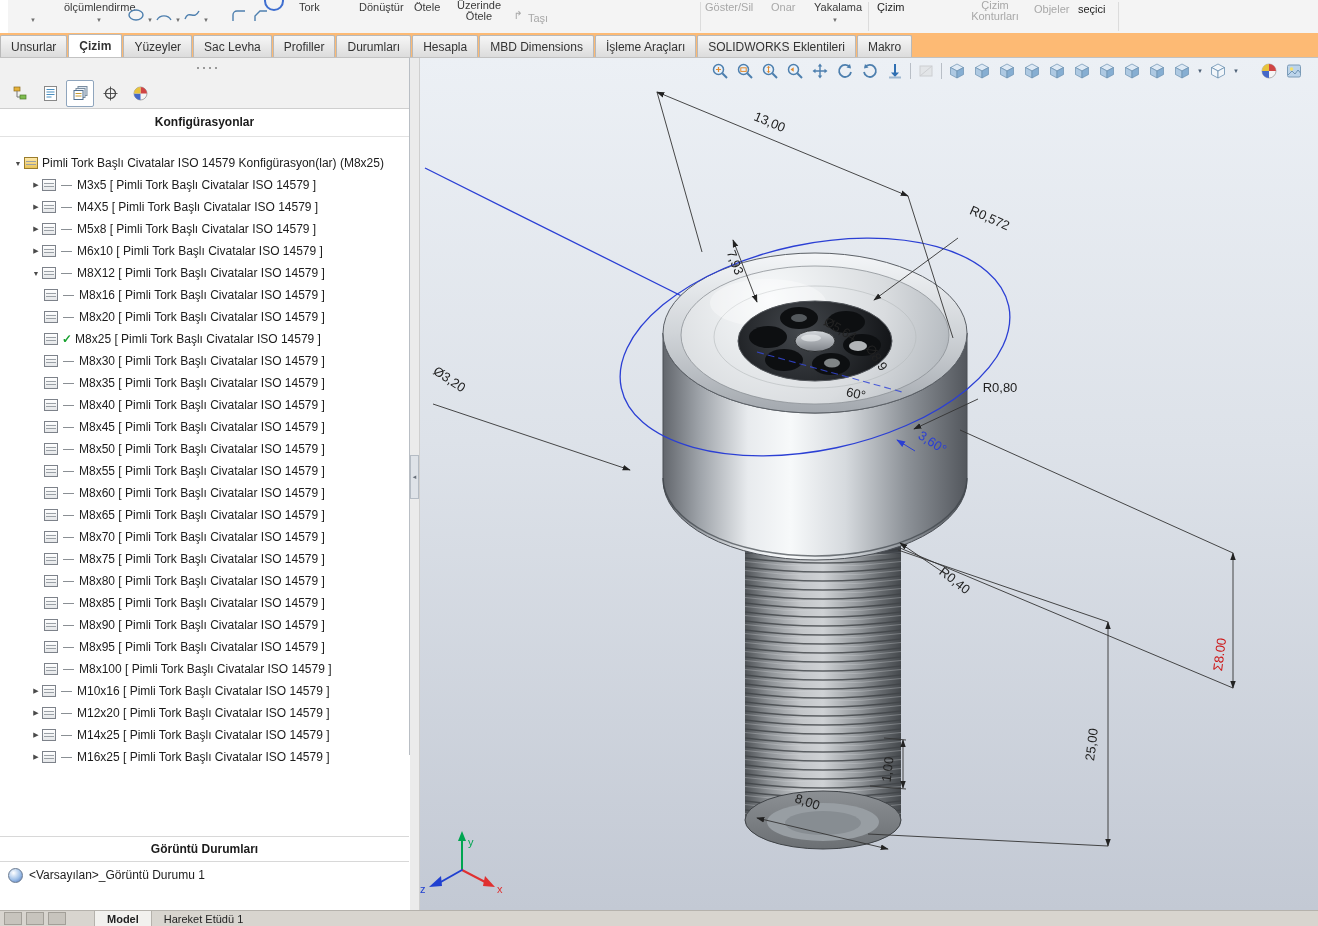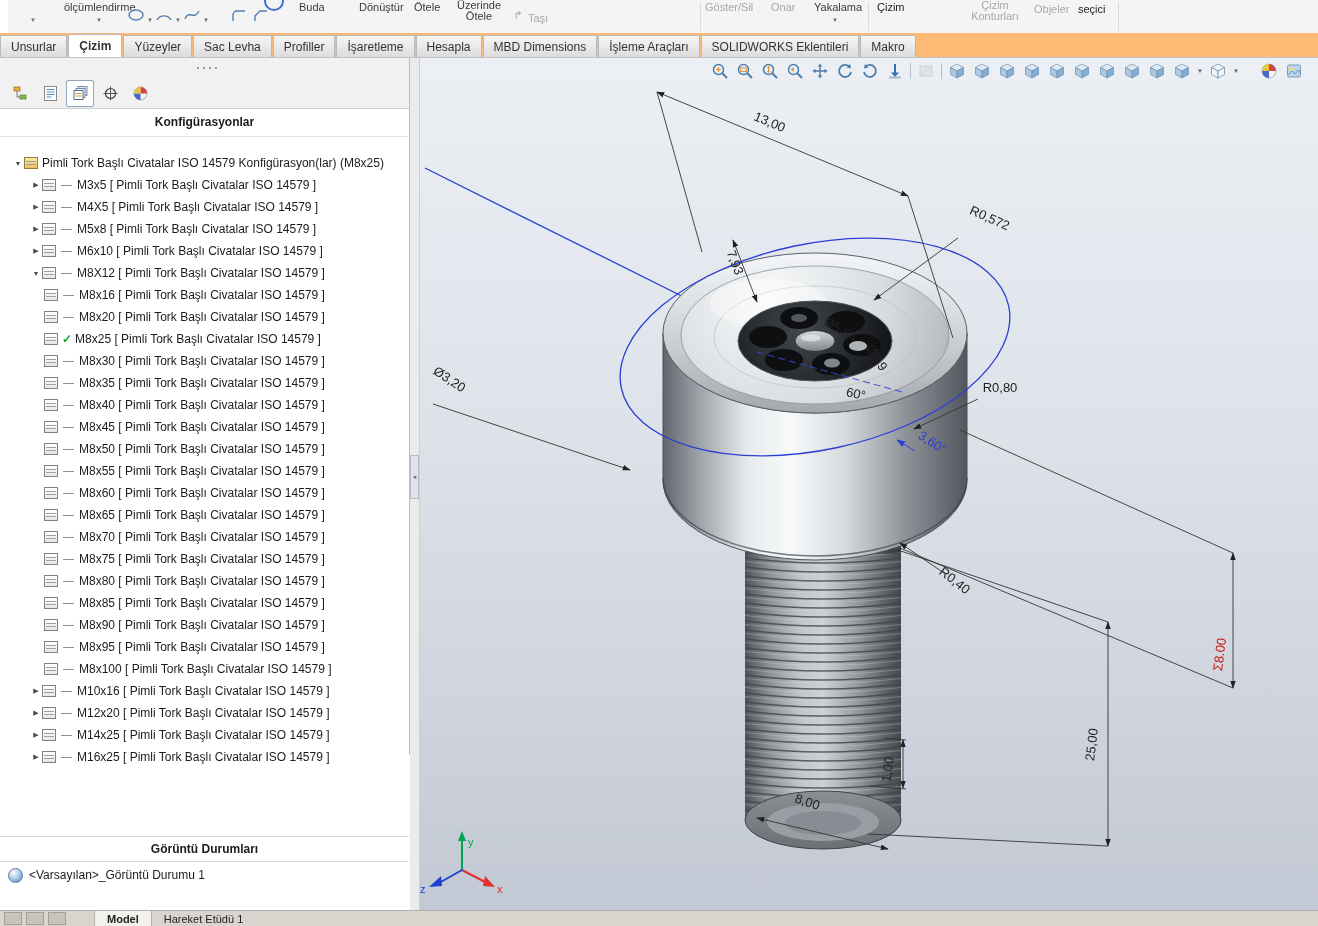--- a/index.html
+++ b/index.html
@@ -124,21 +124,21 @@
         <path d="M2 12 V6 A4 4 0 0 1 6 2 H14" fill="none" stroke="#4d7fae" stroke-width="1.4"></path>
       </svg>
     </span>
   <span class="ricon" style="left:244px;top:8px;width:18px;height:16px">
     <svg width="16" height="14">
         <path d="M2 12 V7 L7 2 H14" fill="none" stroke="#4d7fae" stroke-width="1.4"></path>
       </svg>
     </span>
   <span class="halfcircle" style="left:256px;top:-9px"></span>
 
-  <span class="lbl" style="left:291px;top:1px">Buda</span>
+  <span class="lbl" style="left:291px;top:1px">Tork</span>
   <span class="lbl" style="left:351px;top:1px">Dönüştür</span>
   <span class="lbl" style="left:406px;top:1px">Ötele</span>
   <div class="lbl two" style="left:440px;top:0;width:62px">
     <div>Üzerinde</div>
     <div>Ötele</div>
   </div>
   <span class="ricon g" style="left:503px;top:8px;width:14px;height:14px;color:#a8a8a8;font-size:11px">↱</span>
   <span class="lbl g" style="left:520px;top:12px">Taşı</span>
 
   <div class="vsep" style="left:692px"></div>
@@ -168,21 +168,21 @@
     <div class="tab">
       <span>Yüzeyler</span>
     </div>
     <div class="tab">
       <span>Sac Levha</span>
     </div>
     <div class="tab">
       <span>Profiller</span>
     </div>
     <div class="tab">
-      <span>İşaretleme</span>
+      <span>Durumları</span>
     </div>
     <div class="tab">
       <span>Hesapla</span>
     </div>
     <div class="tab">
       <span>MBD Dimensions</span>
     </div>
     <div class="tab">
       <span>İşleme Araçları</span>
     </div>

